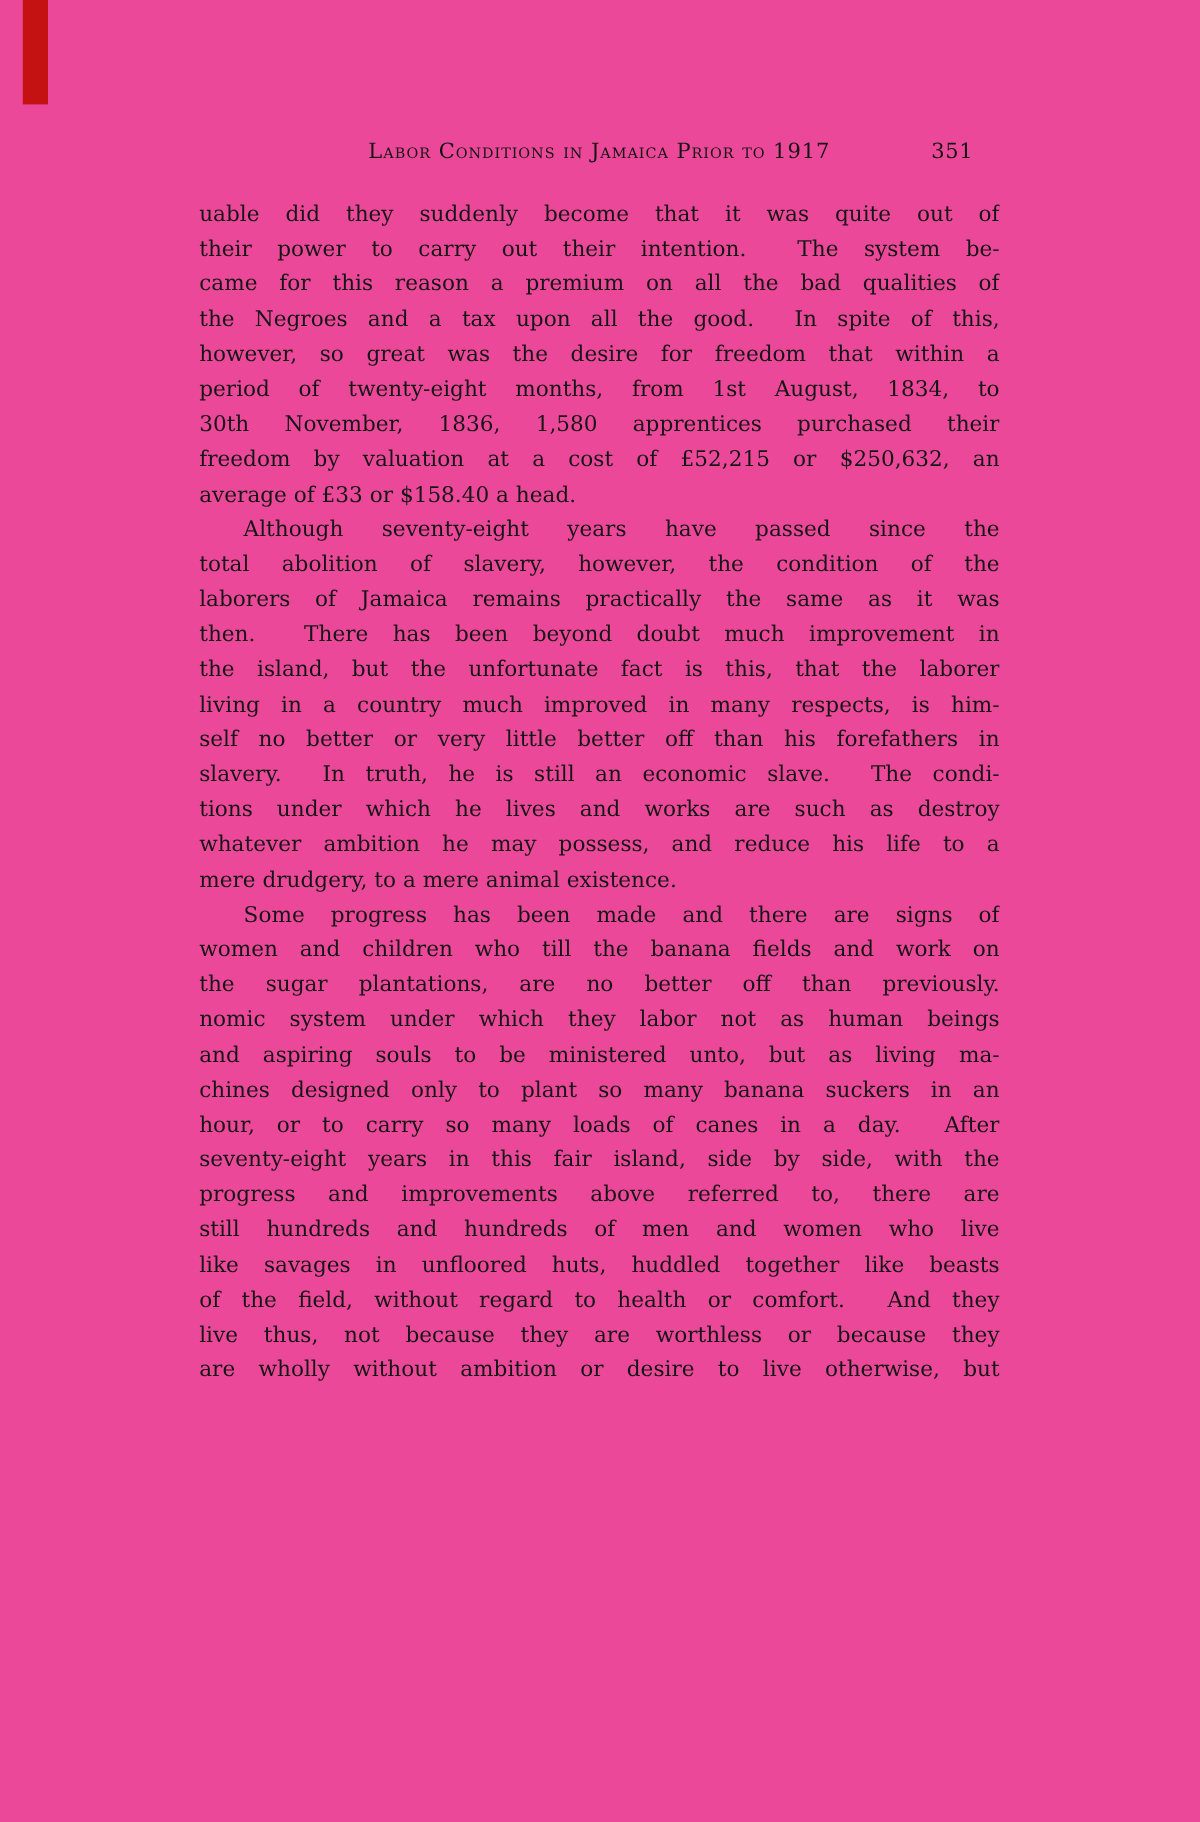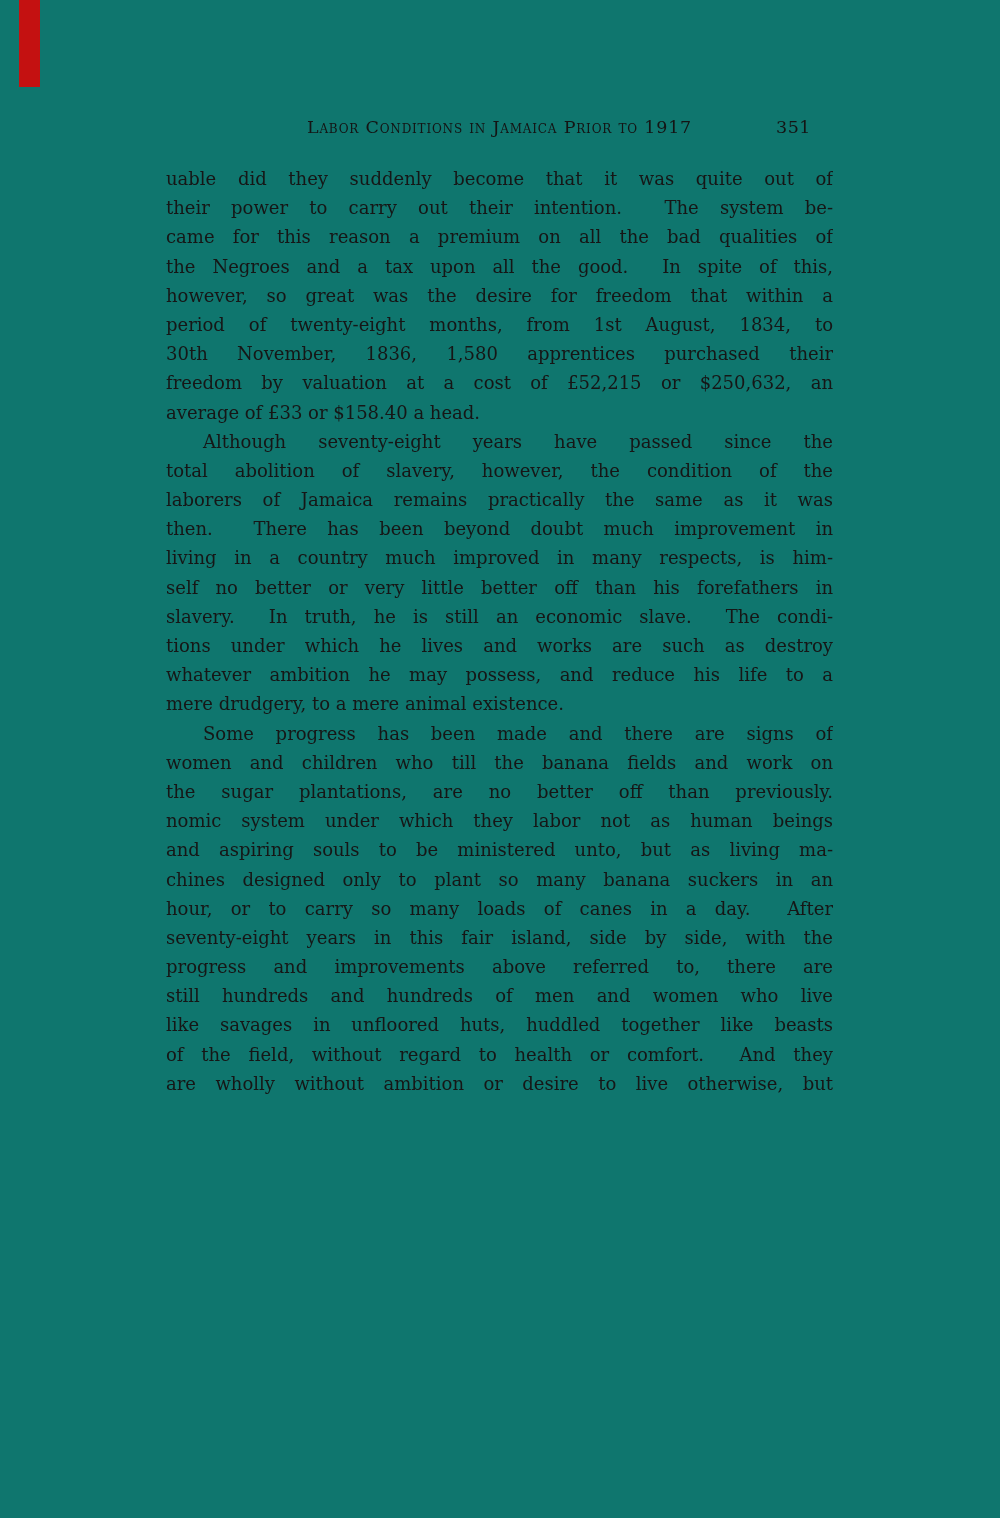--- a/index.html
+++ b/index.html
@@ -4,21 +4,21 @@
 <style>
   html, body {
     margin: 0;
     padding: 0;
     background: #ffffff;
   }
   .page {
     position: relative;
     width: 1000px;
     height: 1518px;
-    background: #0f766e;
+    background: #ec4899;
     overflow: hidden;
     font-family: "DejaVu Serif", "Liberation Serif", serif;
   }
   .ribbon {
     position: absolute;
     left: 19px;
     top: 0;
     width: 21px;
     height: 87px;
     background: #c41111;
@@ -91,36 +91,38 @@
         <div class="line">period of twenty-eight months, from 1st August, 1834, to</div>
         <div class="line">30th November, 1836, 1,580 apprentices purchased their</div>
         <div class="line">freedom by valuation at a cost of £52,215 or $250,632, an</div>
         <div class="line lastline">average of £33 or $158.40 a head.</div>
       </div>
       <div>
         <div class="line firstline-indent">Although seventy-eight years have passed since the</div>
         <div class="line">total abolition of slavery, however, the condition of the</div>
         <div class="line">laborers of Jamaica remains practically the same as it was</div>
         <div class="line">then.  There has been beyond doubt much improvement in</div>
+        <div class="line">the island, but the unfortunate fact is this, that the laborer</div>
         <div class="line">living in a country much improved in many respects, is him-</div>
         <div class="line">self no better or very little better off than his forefathers in</div>
         <div class="line">slavery.  In truth, he is still an economic slave.  The condi-</div>
         <div class="line">tions under which he lives and works are such as destroy</div>
         <div class="line">whatever ambition he may possess, and reduce his life to a</div>
         <div class="line lastline">mere drudgery, to a mere animal existence.</div>
       </div>
       <div>
         <div class="line firstline-indent">Some progress has been made and there are signs of</div>
         <div class="line">women and children who till the banana fields and work on</div>
         <div class="line">the sugar plantations, are no better off than previously.</div>
         <div class="line">nomic system under which they labor not as human beings</div>
         <div class="line">and aspiring souls to be ministered unto, but as living ma-</div>
         <div class="line">chines designed only to plant so many banana suckers in an</div>
         <div class="line">hour, or to carry so many loads of canes in a day.  After</div>
         <div class="line">seventy-eight years in this fair island, side by side, with the</div>
         <div class="line">progress and improvements above referred to, there are</div>
         <div class="line">still hundreds and hundreds of men and women who live</div>
         <div class="line">like savages in unfloored huts, huddled together like beasts</div>
         <div class="line">of the field, without regard to health or comfort.  And they</div>
+        <div class="line">live thus, not because they are worthless or because they</div>
         <div class="line">are wholly without ambition or desire to live otherwise, but</div>
       </div>
     </div>
 </div>
 
 </body></html>

